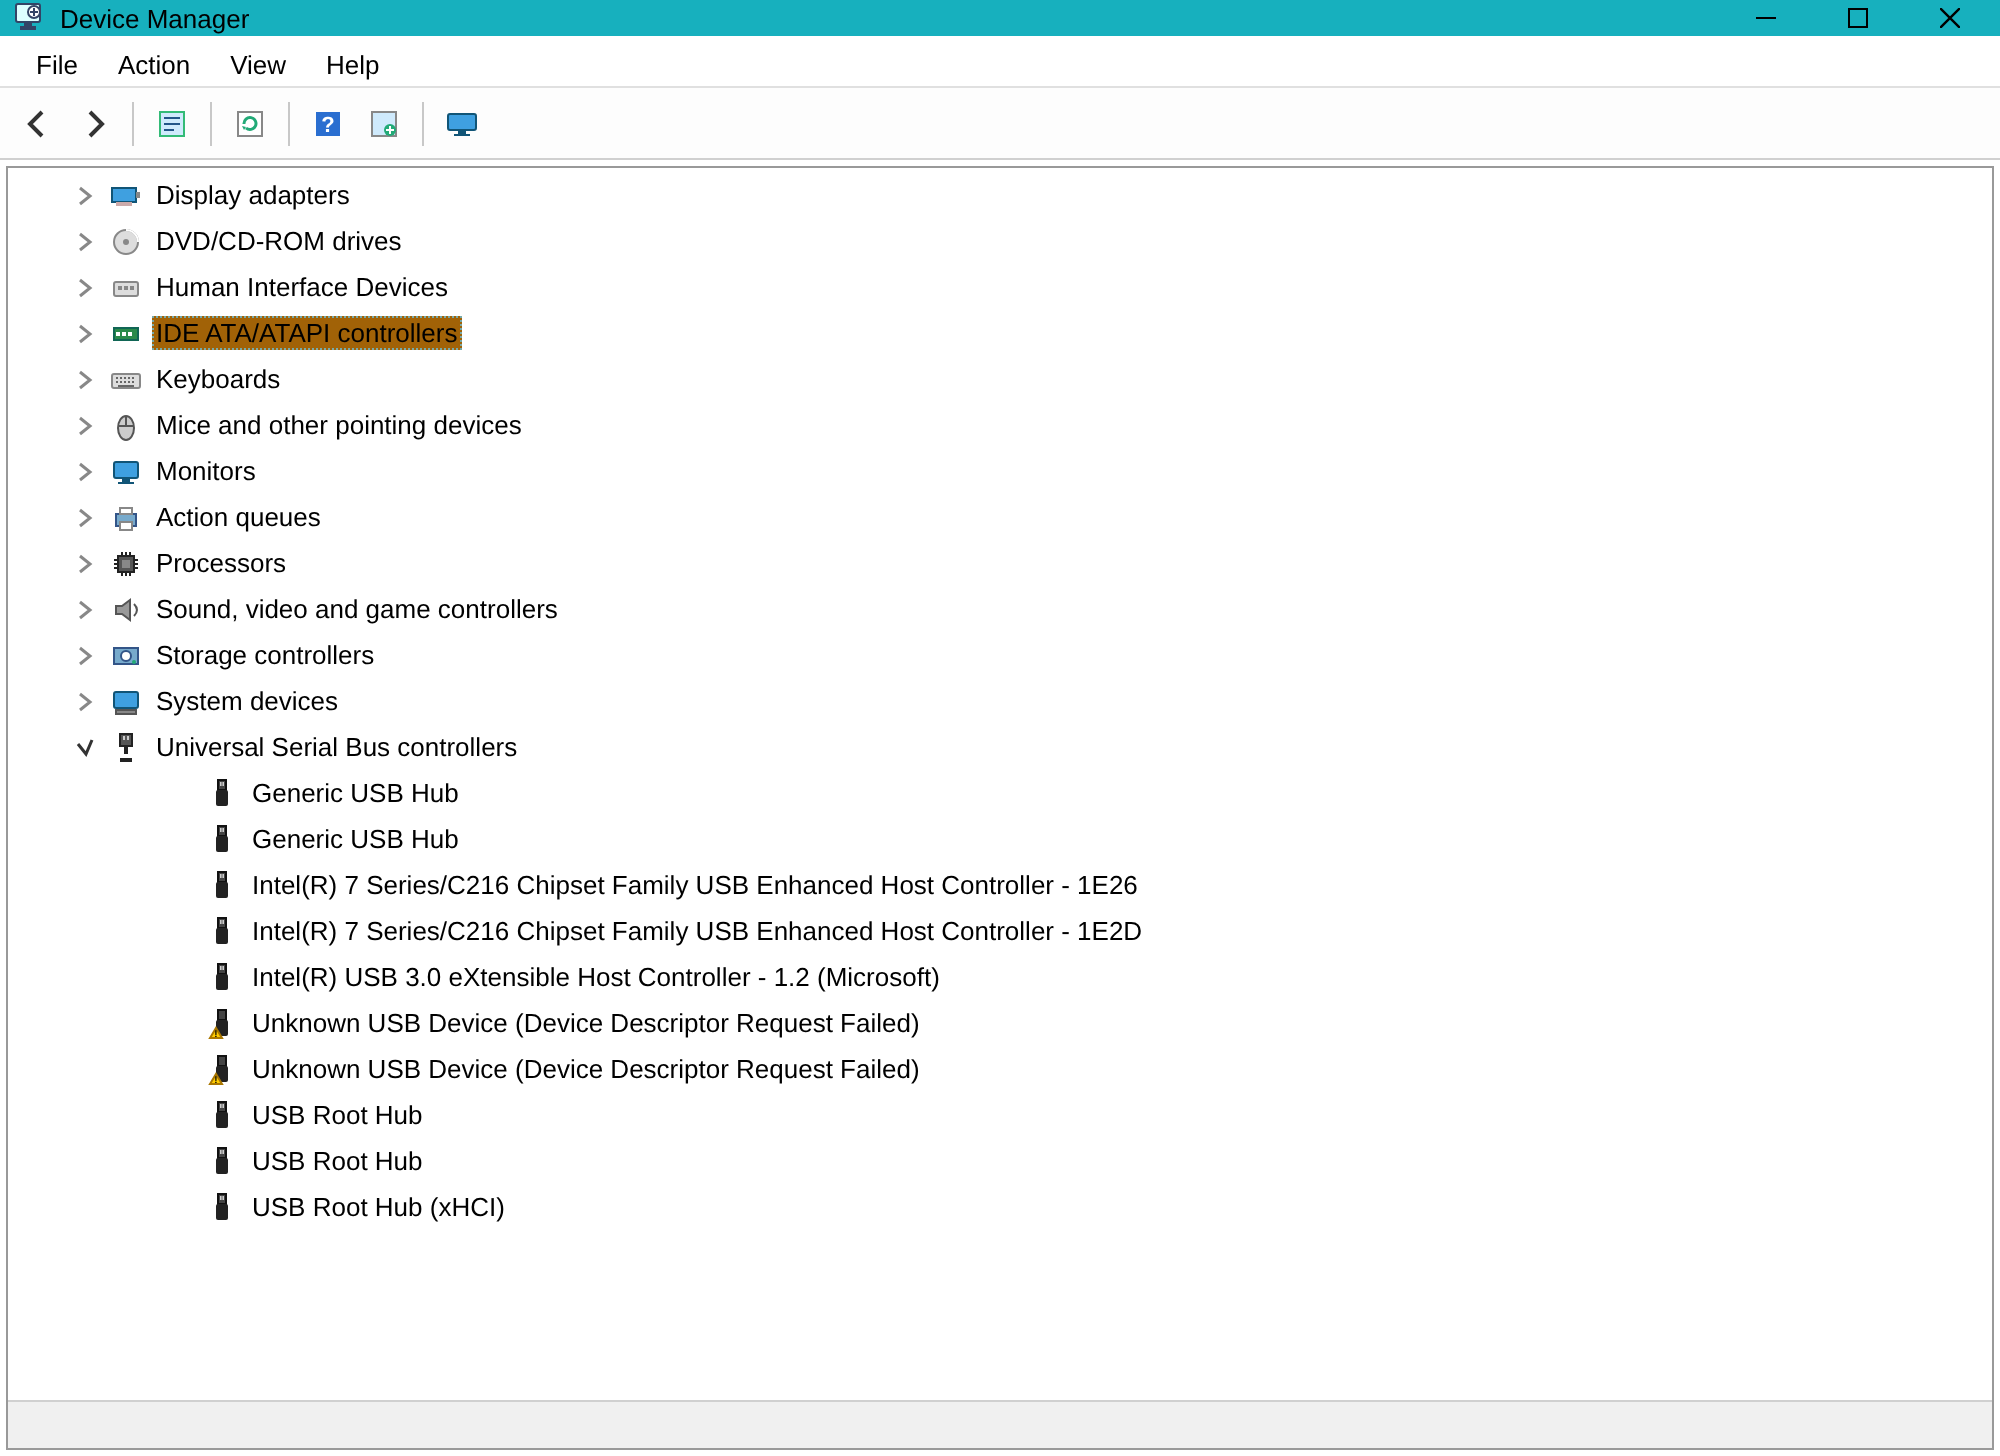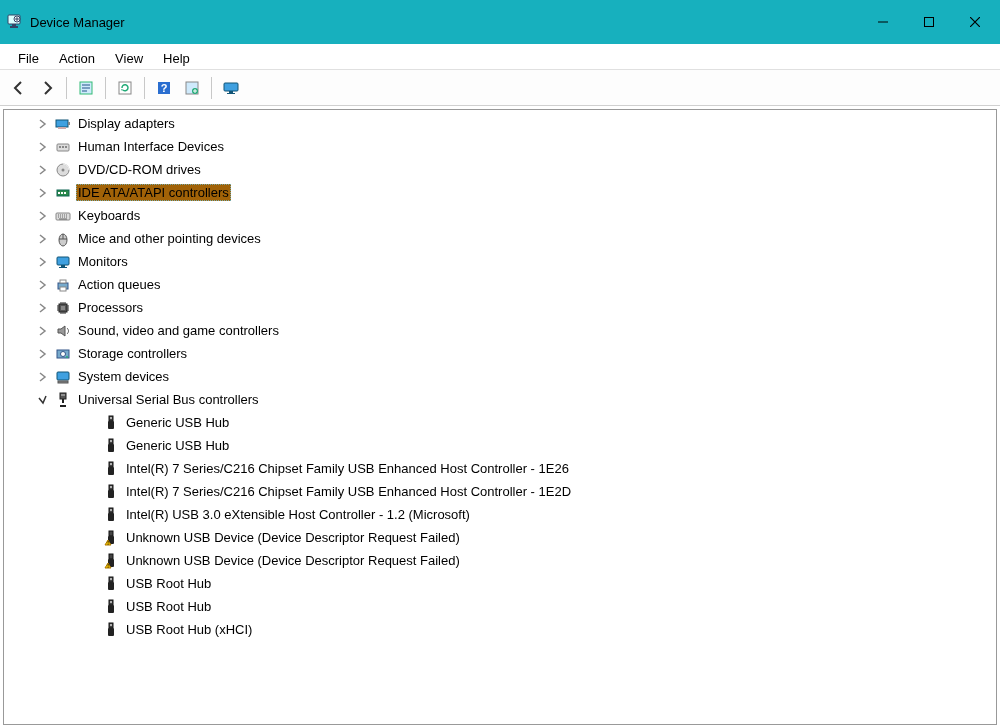--- a/index.html
+++ b/index.html
@@ -8,21 +8,21 @@
     font-size: 13px;
     background: #fff;
     width: 1000px;
     height: 728px;
     overflow: hidden;
     display: flex;
     flex-direction: column;
   }
   
   .titlebar {
-    height: 44px;
+    height: 18px;
     background: #17b0be;
     display: flex;
     align-items: center;
     padding: 0 2px 0 6px;
     color: #000;
   }
   .titlebar .app-icon {
     width: 16px; height: 16px;
     margin-right: 8px;
     display: flex; align-items: center; justify-content: center;
@@ -66,21 +66,21 @@
     cursor: pointer;
     border: 1px solid transparent;
     border-radius: 2px;
   }
   
   .content-frame {
     flex: 1;
     border: 1px solid #999;
     margin: 3px;
     display: flex;
-    flex-direction: row;
+    flex-direction: column;
     overflow: hidden;
     position: relative;
   }
   .tree-scroll {
     flex: 1;
     overflow-y: scroll;
     background: #fff;
     padding-top: 2px;
   }
   .tree-scroll::-webkit-scrollbar { width: 17px; }
@@ -233,37 +233,37 @@
         <span class="node-label">Display adapters</span>
       </div>
       <div class="tree-item indent-0">
         <span class="expander">
           <svg width="10" height="10" viewBox="0 0 10 10">
             <path d="M3 1l5 4-5 4" fill="none" stroke="#888" stroke-width="1.5"></path>
           </svg>
         </span>
         <span class="node-icon">
           <svg class="svg-ic" viewBox="0 0 16 16">
+            <use href="#ic-disc"></use>
+          </svg>
+        </span>
+        <span class="node-label">DVD/CD-ROM drives</span>
+      </div>
+      <div class="tree-item indent-0">
+        <span class="expander">
+          <svg width="10" height="10" viewBox="0 0 10 10">
+            <path d="M3 1l5 4-5 4" fill="none" stroke="#888" stroke-width="1.5"></path>
+          </svg>
+        </span>
+        <span class="node-icon">
+          <svg class="svg-ic" viewBox="0 0 16 16">
             <use href="#ic-hid"></use>
           </svg>
         </span>
         <span class="node-label">Human Interface Devices</span>
-      </div>
-      <div class="tree-item indent-0">
-        <span class="expander">
-          <svg width="10" height="10" viewBox="0 0 10 10">
-            <path d="M3 1l5 4-5 4" fill="none" stroke="#888" stroke-width="1.5"></path>
-          </svg>
-        </span>
-        <span class="node-icon">
-          <svg class="svg-ic" viewBox="0 0 16 16">
-            <use href="#ic-disc"></use>
-          </svg>
-        </span>
-        <span class="node-label">DVD/CD-ROM drives</span>
       </div>
       <div class="tree-item indent-0 selected">
         <span class="expander">
           <svg width="10" height="10" viewBox="0 0 10 10">
             <path d="M3 1l5 4-5 4" fill="none" stroke="#888" stroke-width="1.5"></path>
           </svg>
         </span>
         <span class="node-icon">
           <svg class="svg-ic" viewBox="0 0 16 16">
             <use href="#ic-ide"></use>

